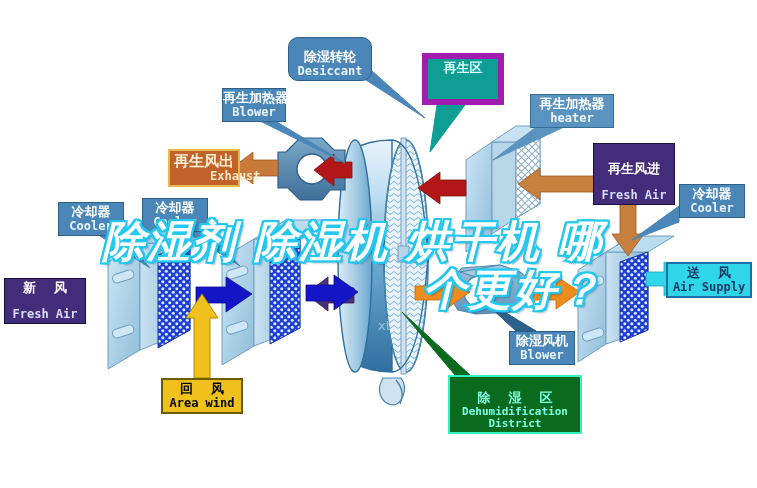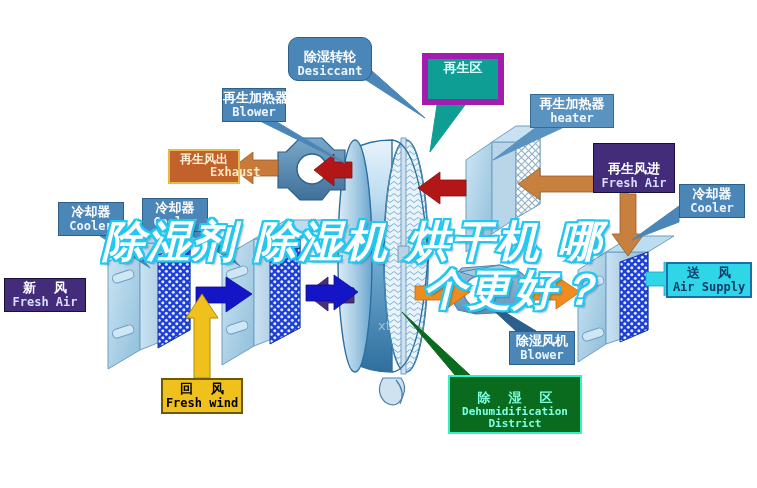--- a/index.html
+++ b/index.html
@@ -76,21 +76,21 @@
   }
   .lb-orange .cn { color: #fff0d8; }
   .lb-orange .en { color: #ffe7c4; }
 
   
   .lb-purple {
     background: #432d7a;
     border: 1px solid #16103a;
   }
   .lb-purple .cn { color: #ffffff; }
-  .lb-purple .en { color: #d8dcff; }
+  .lb-purple .en { color: #d8dcff; margin-top: 12px; }
 
   
   .lb-cyan {
     background: #2fd6e8;
     border: 2px solid #1a6fa8;
   }
   .lb-cyan .cn { color: #123a6b; }
   .lb-cyan .en { color: #123a6b; }
 
   
@@ -315,29 +315,29 @@
         <path d="M 516,331 L 478,296 L 536,331 Z" fill="#2b5f8c" stroke="#2b5f8c" stroke-width="1"></path>
         <path d="M 455,375 L 402,312 L 470,375 Z" fill="#0a6b1f" stroke="#0a6b1f" stroke-width="1"></path>
       </g>
   </svg>
 
   <div id="labels-layer">
       <div class="label-box lb-blue" style="left: 288px; top: 37px; width: 84px; min-height: 34px; padding-top: 12px; padding-bottom: 2px; border-radius: 10px;"><span class="cn" style="font-size: 13px;">除湿转轮</span><span class="en" style="font-size: 12px;">Desiccant</span></div>
       <div class="label-box lb-blue" style="left: 222px; top: 88px; width: 64px; min-height: 34px; padding-top: 2px; padding-bottom: 2px;"><span class="cn" style="font-size: 13px;">再生加热器</span><span class="en" style="font-size: 12px;">Blower</span></div>
       <div class="label-box lb-teal" style="left: 422px; top: 53px; width: 82px; min-height: 52px; padding-top: 2px; padding-bottom: 2px;"><span class="cn" style="font-size: 13px;">再生区</span></div>
       <div class="label-box lb-steel" style="left: 530px; top: 94px; width: 84px; min-height: 34px; padding-top: 2px; padding-bottom: 2px;"><span class="cn" style="font-size: 13px;">再生加热器</span><span class="en" style="font-size: 12px;">heater</span></div>
-      <div class="label-box lb-orange" style="left: 168px; top: 149px; width: 72px; min-height: 34px; padding-top: 2px; padding-bottom: 2px;"><span class="cn" style="font-size: 12px;">再生风出</span><span class="en" style="font-size: 12px; margin-left: 40px;">Exhaust</span></div>
+      <div class="label-box lb-orange" style="left: 168px; top: 149px; width: 72px; min-height: 34px; padding-top: 2px; padding-bottom: 2px;"><span class="cn" style="font-size: 15px;">再生风出</span><span class="en" style="font-size: 12px; margin-left: 40px;">Exhaust</span></div>
       <div class="label-box lb-purple" style="left: 593px; top: 143px; width: 82px; min-height: 34px; padding-top: 18px; padding-bottom: 2px;"><span class="cn" style="font-size: 13px;">再生风进</span><span class="en" style="font-size: 12px;">Fresh Air</span></div>
       <div class="label-box lb-blue" style="left: 58px; top: 202px; width: 66px; min-height: 34px; padding-top: 2px; padding-bottom: 2px;"><span class="cn" style="font-size: 13px;">冷却器</span><span class="en" style="font-size: 12px;">Cooler</span></div>
       <div class="label-box lb-blue" style="left: 142px; top: 198px; width: 66px; min-height: 34px; padding-top: 2px; padding-bottom: 2px;"><span class="cn" style="font-size: 13px;">冷却器</span><span class="en" style="font-size: 12px;">Cooler</span></div>
       <div class="label-box lb-blue" style="left: 679px; top: 184px; width: 66px; min-height: 34px; padding-top: 2px; padding-bottom: 2px;"><span class="cn" style="font-size: 13px;">冷却器</span><span class="en" style="font-size: 12px;">Cooler</span></div>
       <div class="label-box lb-purple" style="left: 4px; top: 278px; width: 82px; min-height: 34px; padding-top: 2px; padding-bottom: 2px;"><span class="cn" style="font-size: 13px;">新    风</span><span class="en" style="font-size: 12px;">Fresh Air</span></div>
       <div class="label-box lb-cyan" style="left: 666px; top: 262px; width: 86px; min-height: 34px; padding-top: 2px; padding-bottom: 2px;"><span class="cn" style="font-size: 13px;">送    风</span><span class="en" style="font-size: 12px;">Air Supply</span></div>
       <div class="label-box lb-blue" style="left: 509px; top: 331px; width: 66px; min-height: 34px; padding-top: 2px; padding-bottom: 2px;"><span class="cn" style="font-size: 13px;">除湿风机</span><span class="en" style="font-size: 12px;">Blower</span></div>
-      <div class="label-box lb-yellow" style="left: 161px; top: 378px; width: 82px; min-height: 34px; padding-top: 2px; padding-bottom: 2px;"><span class="cn" style="font-size: 13px;">回    风</span><span class="en" style="font-size: 12px;">Fresh wind</span></div>
+      <div class="label-box lb-yellow" style="left: 161px; top: 378px; width: 82px; min-height: 34px; padding-top: 2px; padding-bottom: 2px;"><span class="cn" style="font-size: 13px;">回    风</span><span class="en" style="font-size: 12px;">Area wind</span></div>
       <div class="label-box lb-green" style="left: 448px; top: 375px; width: 134px; min-height: 48px; padding-top: 14px; padding-bottom: 2px;"><span class="cn" style="font-size: 13px;">除    湿    区</span><span class="en" style="font-size: 11px; text-align: center;">Dehumidification
 District</span></div>
     </div>
 
   <div id="watermark">
     <span class="wm-line wm-line1">除湿剂 除湿机 烘干机 哪</span>
     <span class="wm-line wm-line2">个更好？</span>
   </div>
 
 </div>

